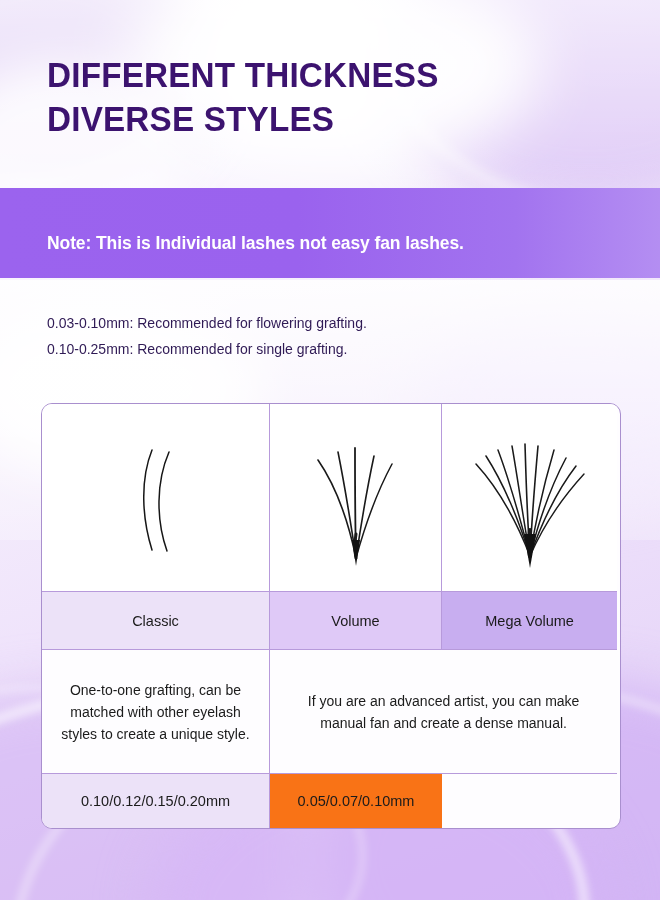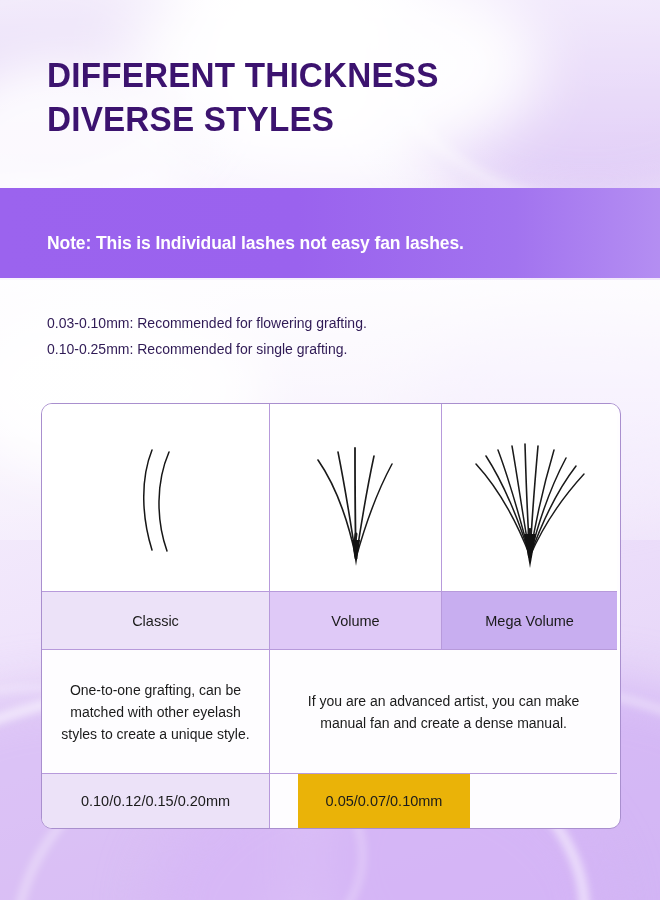--- a/index.html
+++ b/index.html
@@ -99,21 +99,21 @@
 
   .img-cell{background:#ffffff;}
   .name-cell{font-size:14.5px;color:#1b1b1b;}
   .n1{background:#ece2f8;}
   .n2{background:#dfc9f7;}
   .n3{background:#c8aef0;}
   .desc-cell{background:#fefdff;font-size:14px;color:#1b1b1b;line-height:22px;padding:0 13px;}
   .d1{padding:0 14px;}
   .thick-cell{font-size:14.5px;color:#1b1b1b;}
   .t1{background:#ece2f8;}
-  .t2{background:#eab308;margin-left:28px;}
+  .t2{background:#f97316;}
   .t3{background:#c8aef0;}
 
   .lash-svg{display:block;}
 </style>
 </head>
 <body>
 
 <div class="bg">
   <div class="bg-base"></div>
   <div class="wisp w1"></div>

